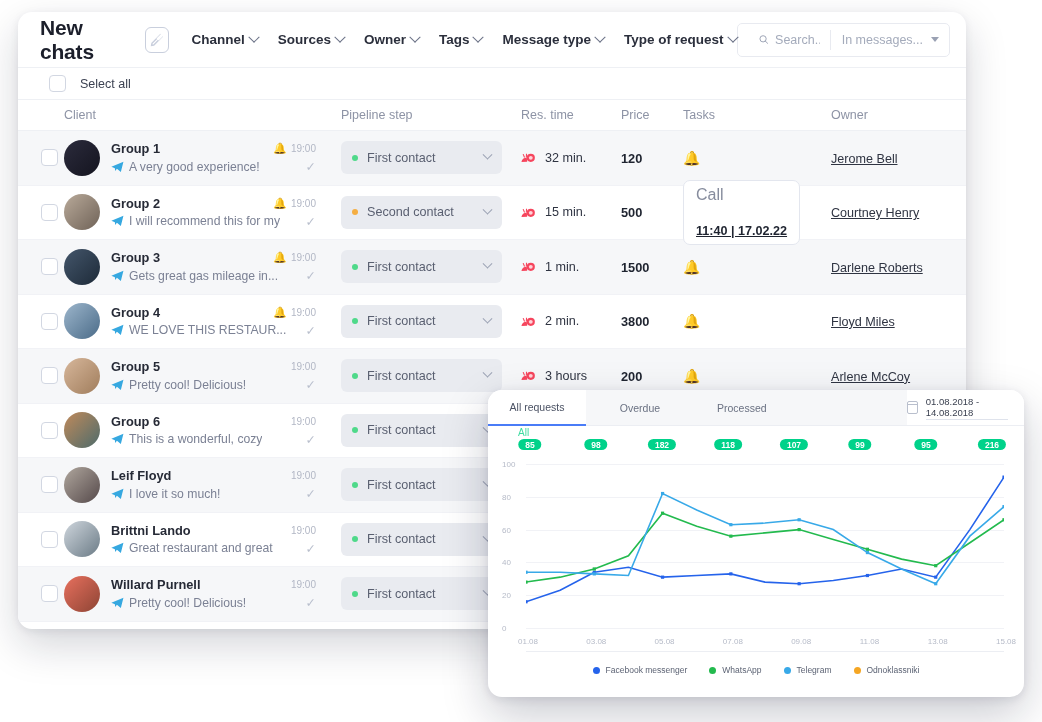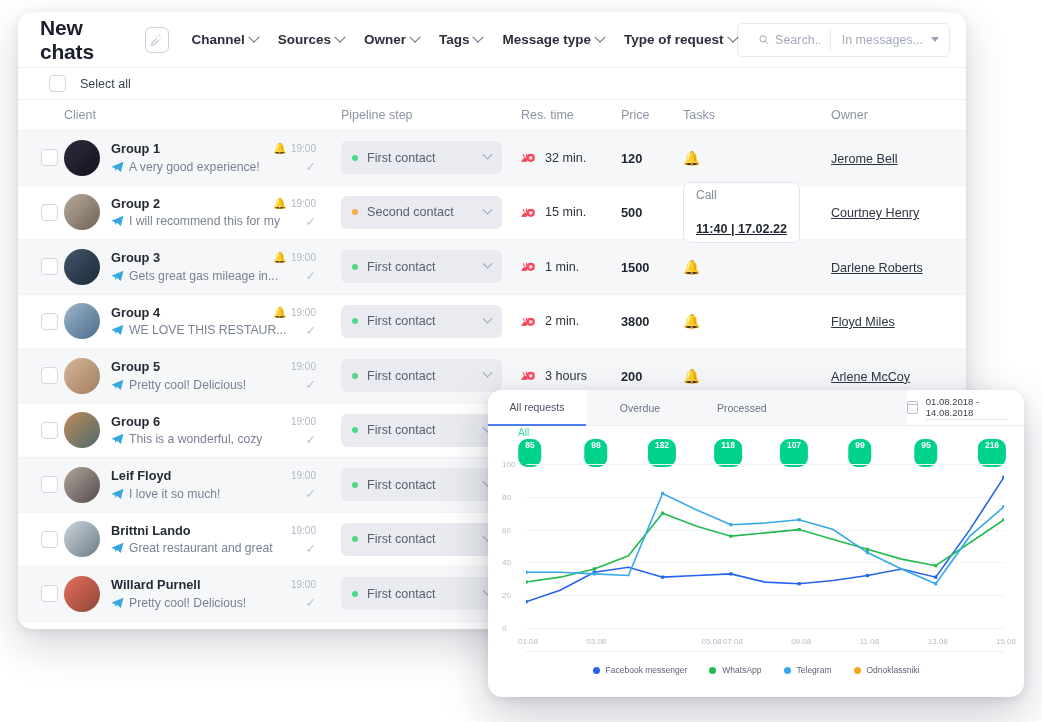--- a/index.html
+++ b/index.html
@@ -147,21 +147,21 @@
     transform: rotate(45deg) translate(-2px,-2px);
   }
 
   .res-cell { display:flex; align-items:center; gap:8px; font-size:12.6px; color:#2f3442; }
   .price-cell { font-size: 12.8px; font-weight: bold; color: #1f2430; }
   .bell-grey { color:#c3c8d4; font-size:14px; }
   .task-card {
     display:inline-block; border: 1px solid #e3e6ee; border-radius: 7px;
     padding: 5px 12px 6px 12px; background: #fff;
   }
-  .task-title { font-size: 12px; color: #868c9d; margin-bottom: 20px; }
+  .task-title { font-size: 16px; color: #868c9d; margin-bottom: 20px; }
   .task-time { font-size: 12.6px; font-weight: bold; color: #1f2430; text-decoration: underline; }
   .owner { font-size: 12.6px; color: #2f3442; text-decoration: underline; cursor:pointer; }
 
   
   .analytics-window {
     position: absolute;
     left: 488px; top: 390px;
     width: 536px; height: 307px;
     background: #ffffff;
     border-radius: 14px;
@@ -188,21 +188,21 @@
     content:""; position:absolute; left:-1.3px; right:-1.3px; top: 2px; height:1.3px; background:#b9bfcd;
   }
   .daterange-txt { font-size: 9.5px; color:#3b4150; border-bottom: 1px solid #dfe3ec; padding-bottom:1px; }
 
   .badges-row { position: relative; height: 30px; }
   .all-label { position:absolute; left: 30px; top: 1px; font-size: 10px; color:#3ddba0; }
   .badge {
     position:absolute; top: 13px;
     background: #00d28a; color:#fff; border-radius: 9px;
     font-size: 8.5px; font-weight: bold;
-    padding: 2px 7px 17px; line-height: 1;
+    padding: 2px 7px 0; line-height: 1;
     transform: translateX(-50%);
   }
 
   .chart-area { position: relative; height: 200px; margin: 0 14px 0 10px; }
   .plot { position:absolute; left: 28px; right: 6px; top: 8px; bottom: 28px; }
   .gridline { position:absolute; left:0; right:0; height:1px; background:#f1f2f6; }
   .ylab { position:absolute; left:0; font-size:8px; color:#b6bbc8; transform: translateY(-50%); }
   .xlab { position:absolute; bottom: 10px; font-size:8px; color:#b6bbc8; transform: translateX(-50%); }
   .x-axis { position:absolute; left: 28px; right:6px; bottom: 4px; height:1px; background:#eceef3; }
 
@@ -825,21 +825,21 @@
             <rect x="271.54285714285714" y="54.15999999999999" width="3.2" height="3.2" fill="#38a9e8"></rect>
             <rect x="339.8285714285714" y="86.96000000000001" width="3.2" height="3.2" fill="#38a9e8"></rect>
             <rect x="408.1142857142857" y="118.12" width="3.2" height="3.2" fill="#38a9e8"></rect>
             <rect x="476.4" y="41.04" width="3.2" height="3.2" fill="#38a9e8"></rect>
           </svg>
         </div>
       <div class="x-axis"></div>
       <div id="xlabels">
           <div class="xlab" style="left: 30px;">01.08</div>
           <div class="xlab" style="left: 98.2857px;">03.08</div>
-          <div class="xlab" style="left: 166.571px; margin-left: 47px;">05.08</div>
+          <div class="xlab" style="left: 166.571px;">05.08</div>
           <div class="xlab" style="left: 234.857px;">07.08</div>
           <div class="xlab" style="left: 303.143px;">09.08</div>
           <div class="xlab" style="left: 371.429px;">11.08</div>
           <div class="xlab" style="left: 439.714px;">13.08</div>
           <div class="xlab" style="left: 508px;">15.08</div>
         </div>
     </div>
 
     <div class="legend" id="legend">
         <div class="leg-item">

